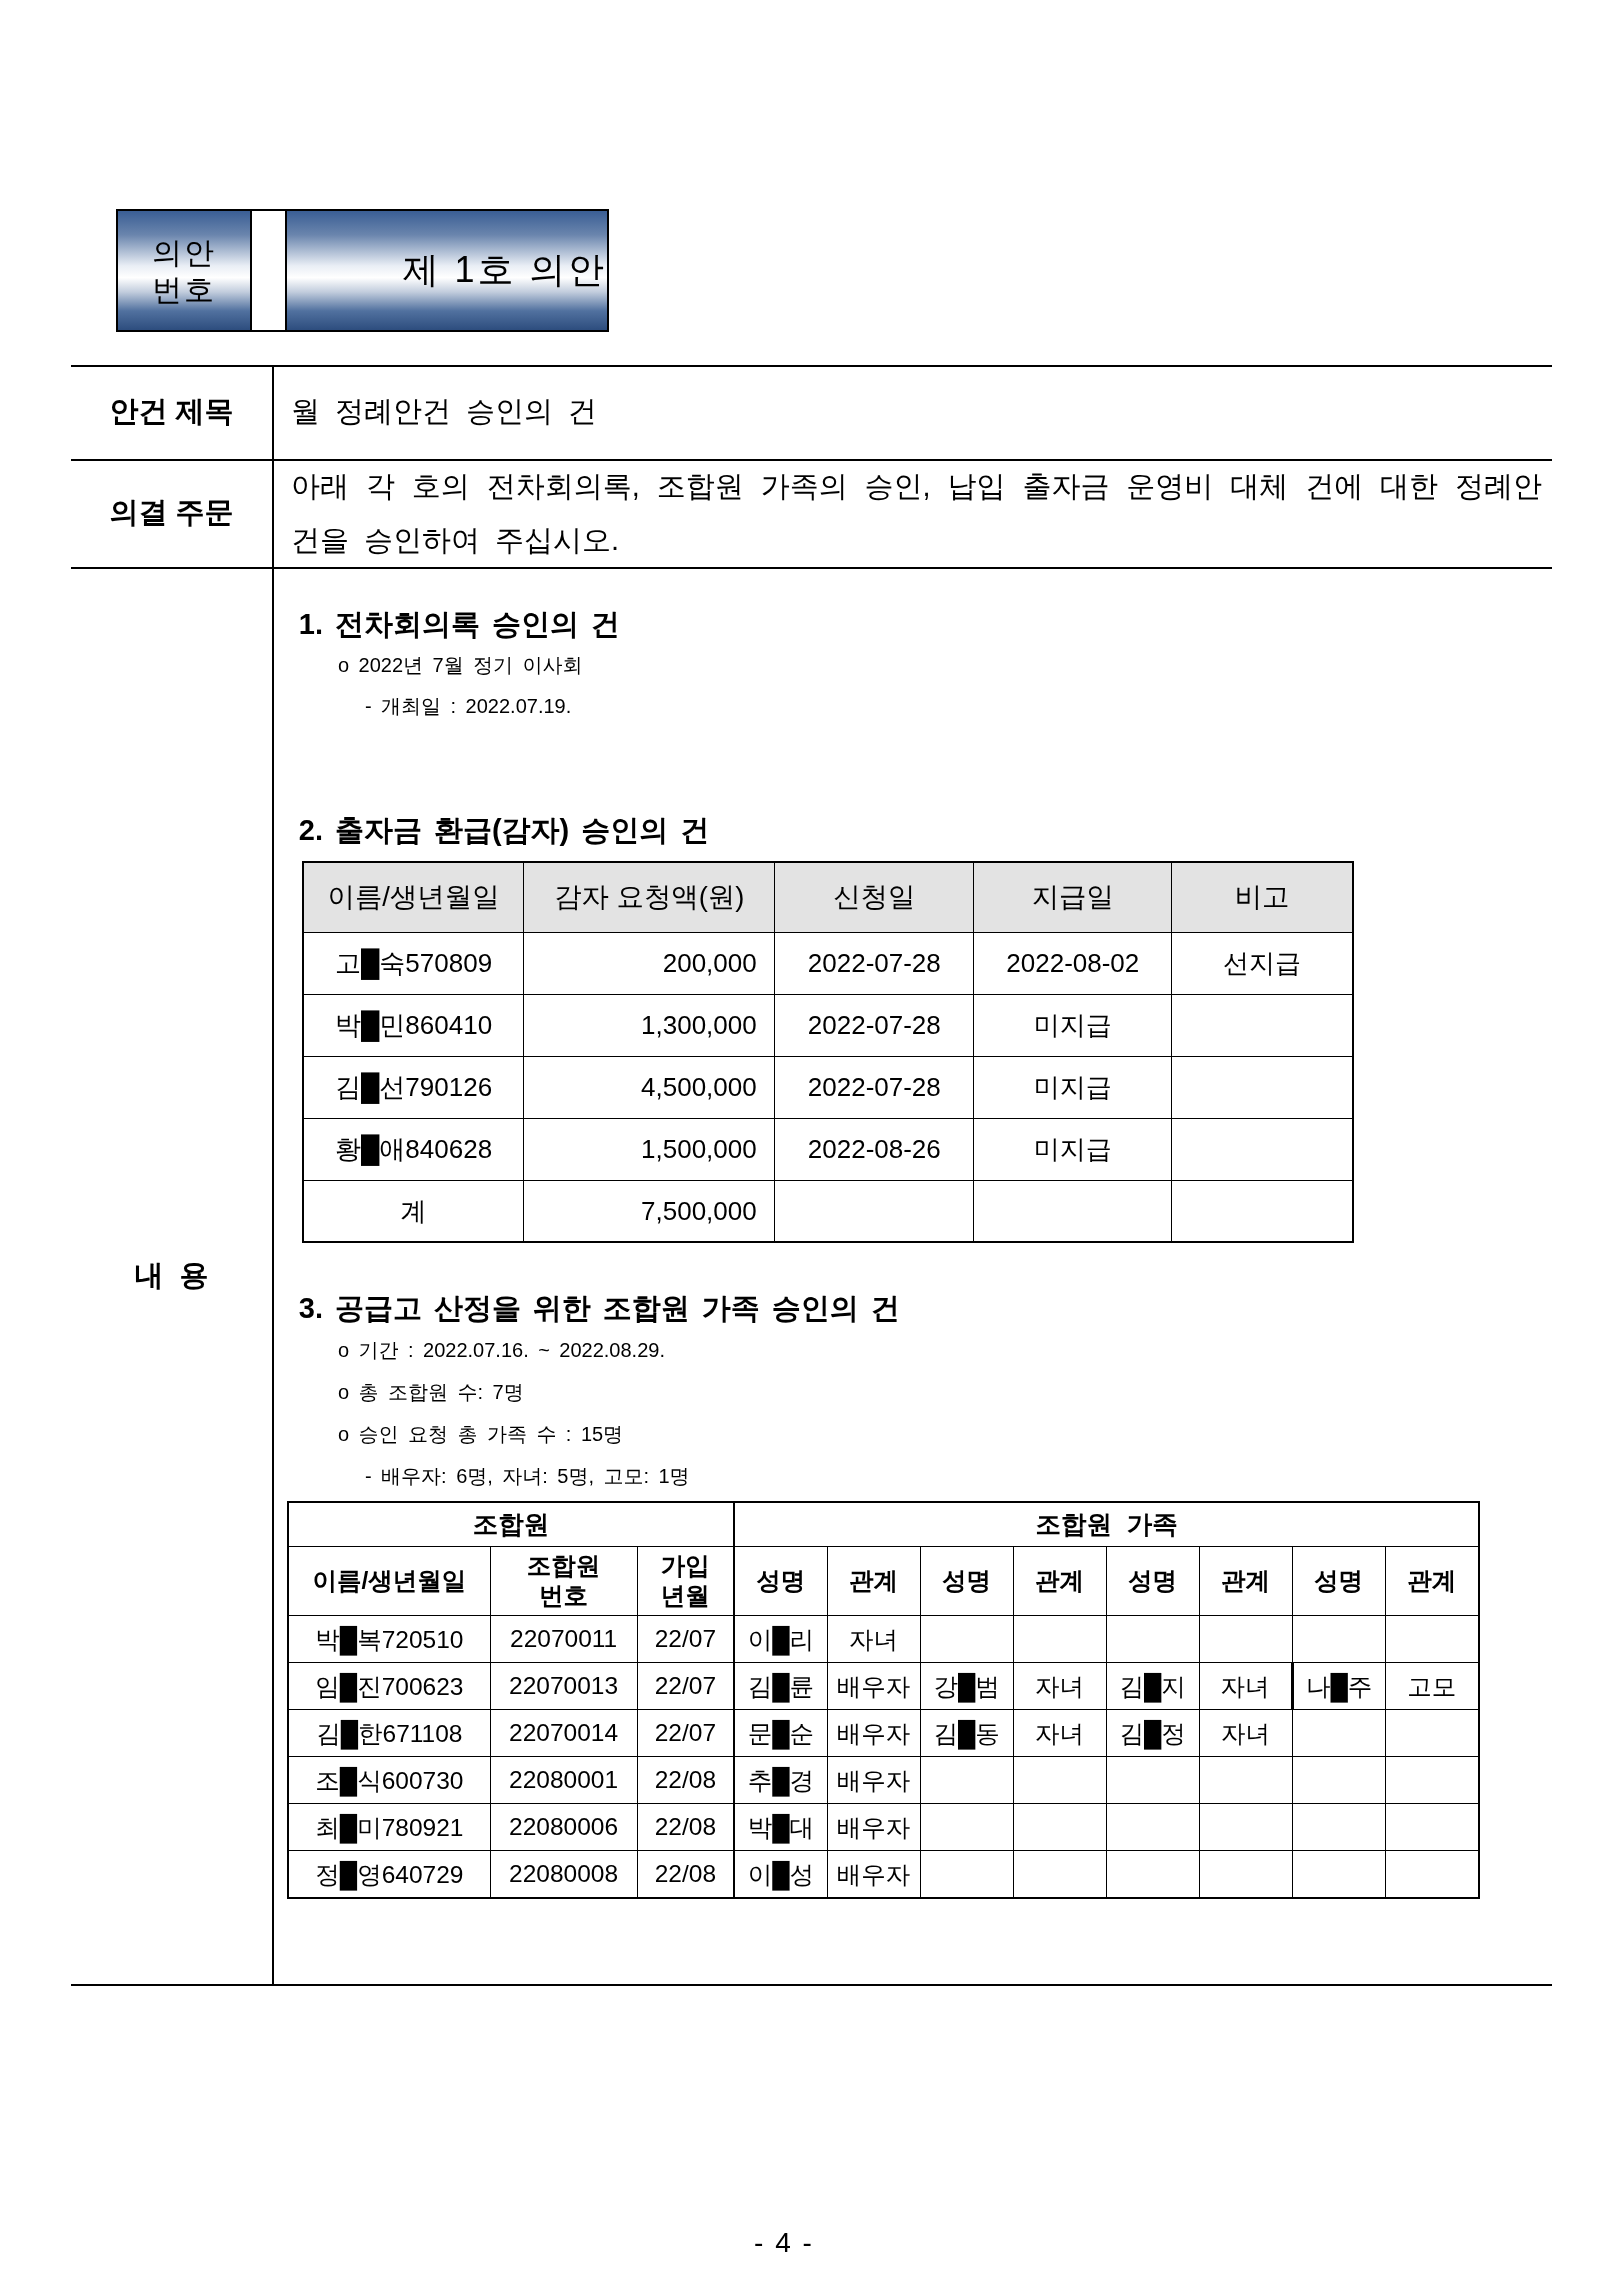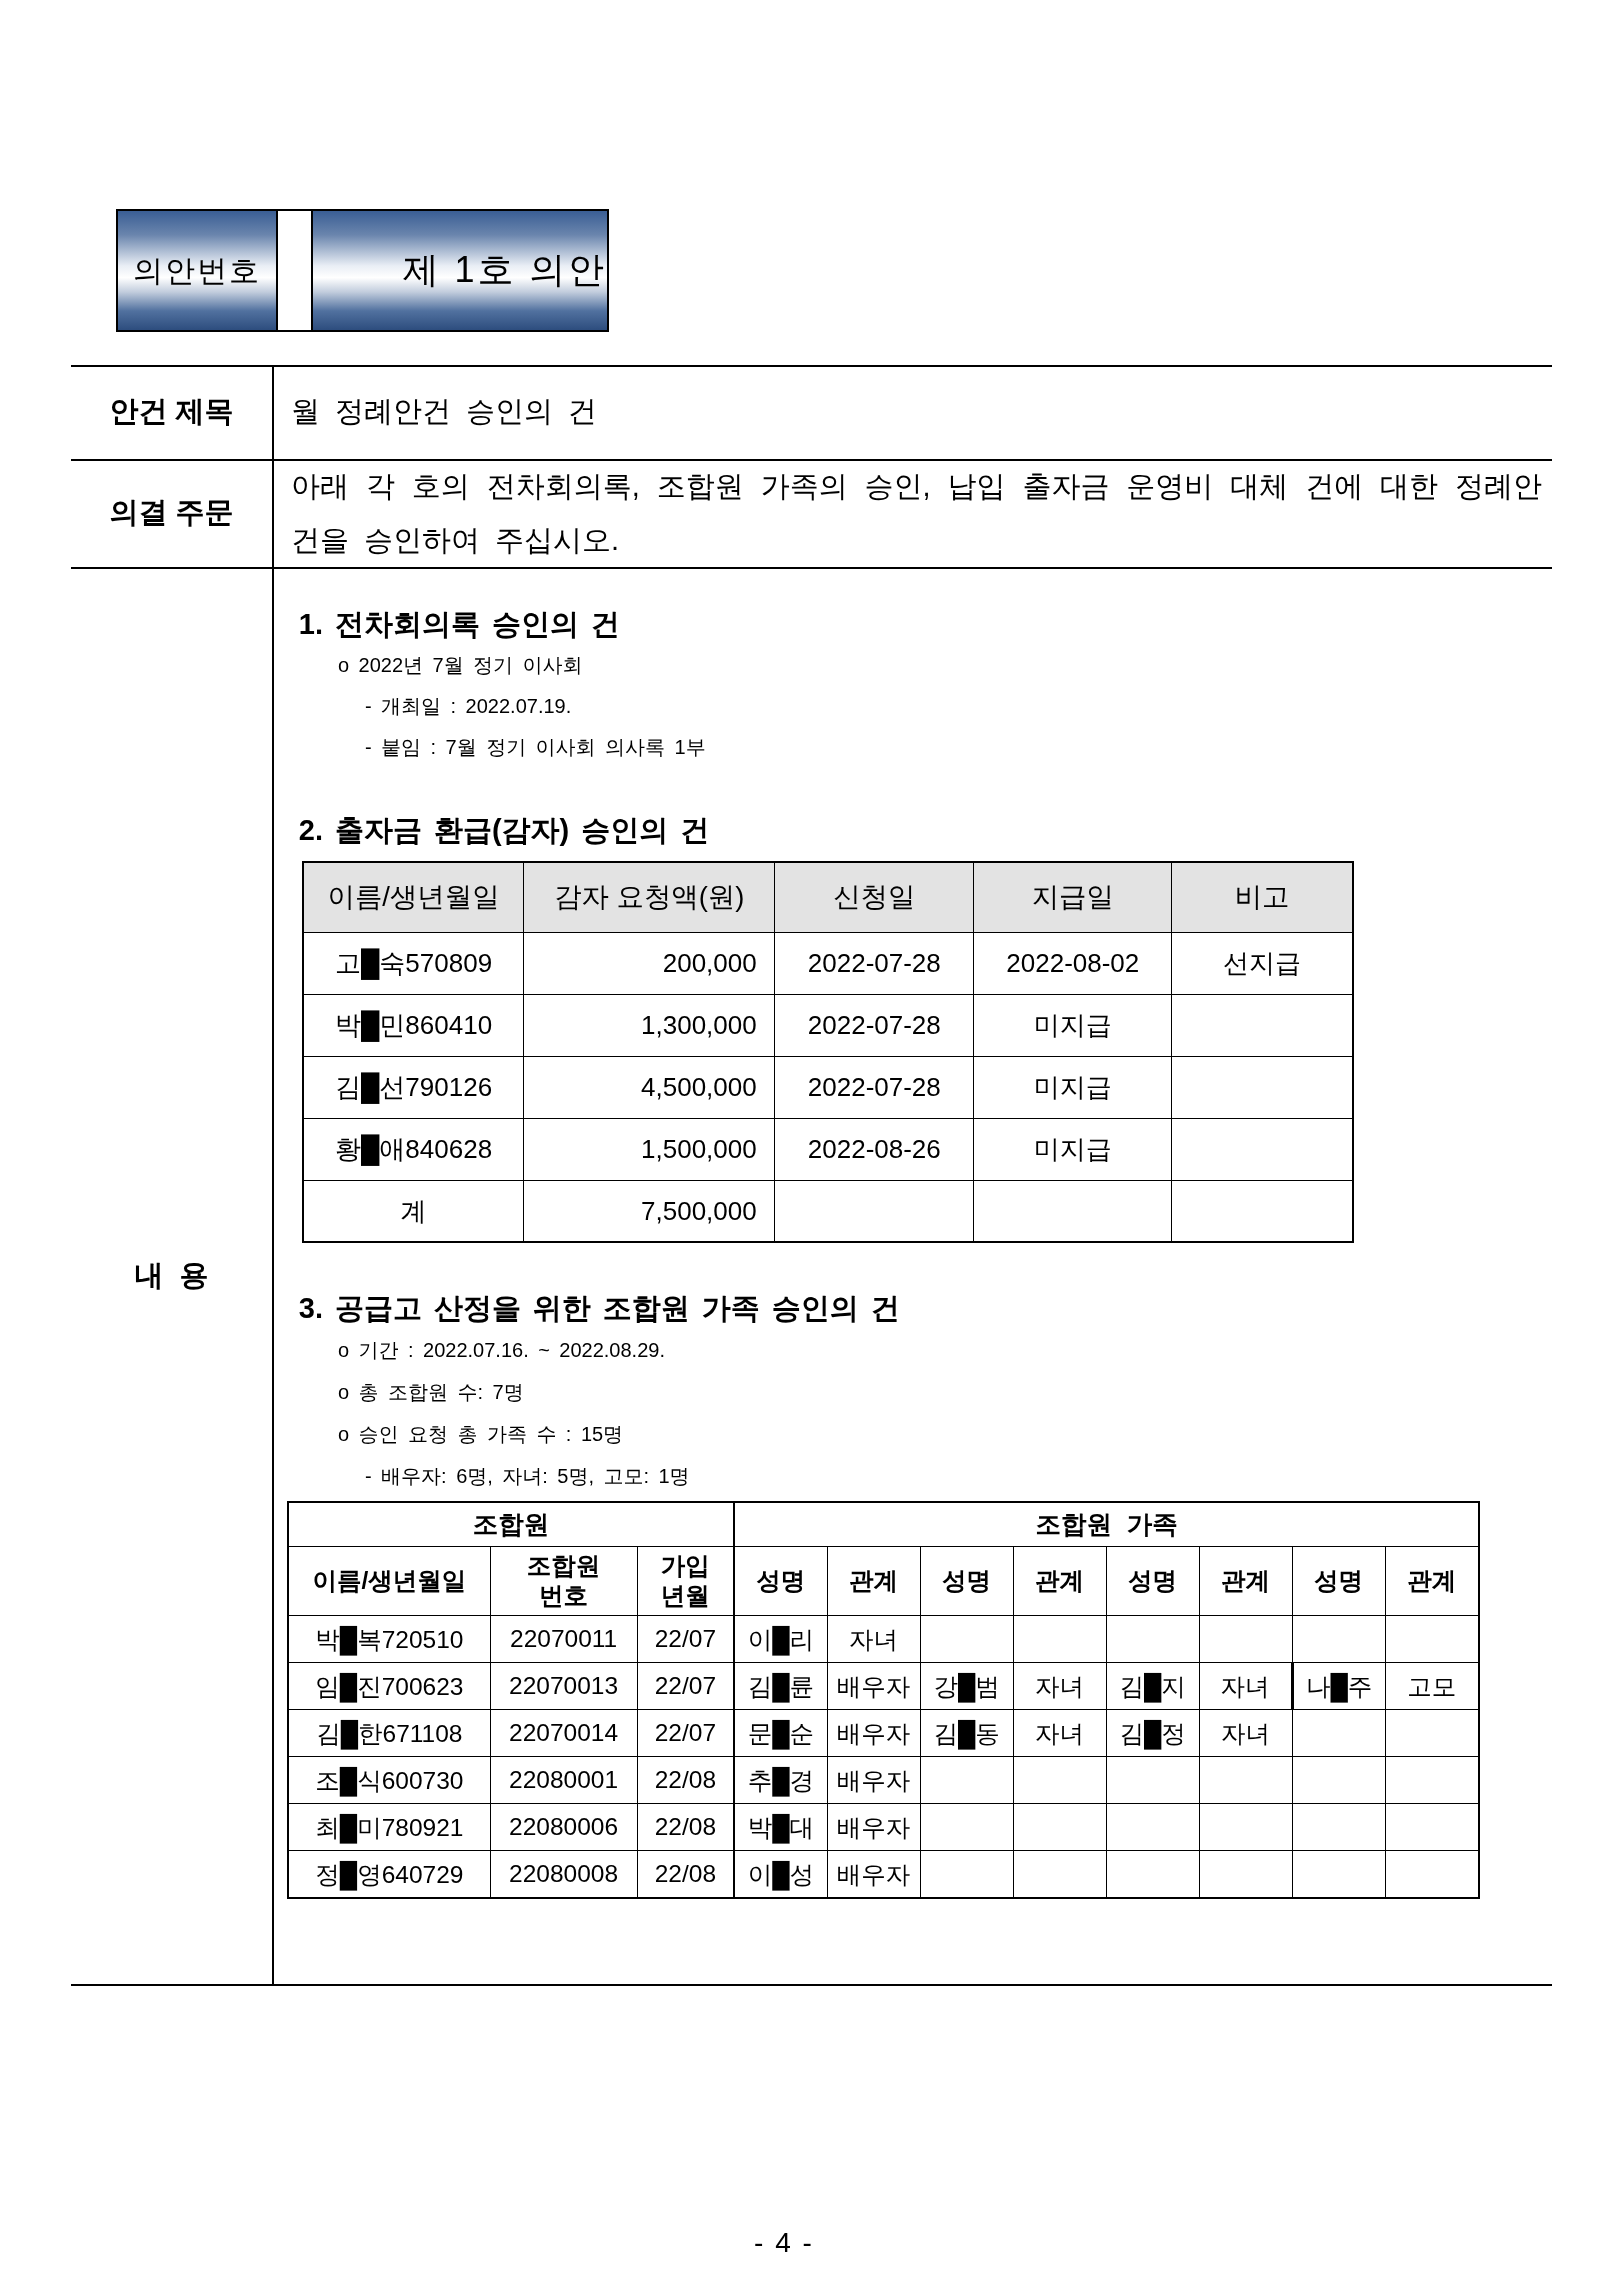--- a/index.html
+++ b/index.html
@@ -9,22 +9,22 @@
   }
   
   .agenda-header{
     position:absolute;left:116px;top:209px;width:493px;height:123px;
     border:2px solid #000;box-sizing:border-box;display:flex;
   }
   .grad{
     background:linear-gradient(180deg,#3a5e94 0%,#6a85ad 20%,#e9eef5 46%,#ffffff 56%,#c2cddd 68%,#51719f 84%,#2d4d7e 100%);
   }
   .hdr-left{
-    width:160px;box-sizing:border-box;border-right:2px solid #000;
-    display:flex;flex-direction:row;justify-content:center;align-items:center;
+    width:134px;box-sizing:border-box;border-right:2px solid #000;
+    display:flex;flex-direction:column;justify-content:center;align-items:center;
     font-size:30px;line-height:37px;letter-spacing:2px;
   }
   .hdr-gap{width:35px;background:#fff;border-right:2px solid #000;box-sizing:border-box;}
   .hdr-right{flex:1;display:flex;justify-content:flex-end;align-items:center;font-size:36px;letter-spacing:2.9px;}
   
   .hl{position:absolute;left:71px;width:1481px;height:2px;background:#000;}
   .vl{position:absolute;left:272px;top:365px;width:2px;height:1621px;background:#000;}
   .olabel{
     position:absolute;left:71px;width:201px;display:flex;align-items:center;justify-content:center;
     font-weight:bold;font-size:29px;white-space:pre;
@@ -91,21 +91,20 @@
     <div>월 정례안건 승인의 건</div>
   </div>
   <div class="rowval" style="top:459px;height:108px">
     <div class="justify">아래 각 호의 전차회의록, 조합원 가족의 승인, 납입 출자금 운영비 대체 건에 대한 정례안건을 승인하여 주십시오.</div>
   </div>
 
   <div class="section" id="section-0" style="top:604px">
       <div class="sec-heading">1. 전차회의록 승인의 건</div>
       <div class="sec-item ind1">o 2022년 7월 정기 이사회</div>
       <div class="sec-item ind2">- 개최일 : 2022.07.19.</div>
-      <div class="sec-item ind2">- 붙임 : 7월 정기 이사회 의사록 1부</div>
     </div>
   <div class="section" id="section-1" style="top:810px">
       <div class="sec-heading">2. 출자금 환급(감자) 승인의 건</div>
       <table class="t1">
         <colgroup>
           <col style="width: 221px;">
           <col style="width: 251px;">
           <col style="width: 199px;">
           <col style="width: 198px;">
           <col style="width: 181px;">

